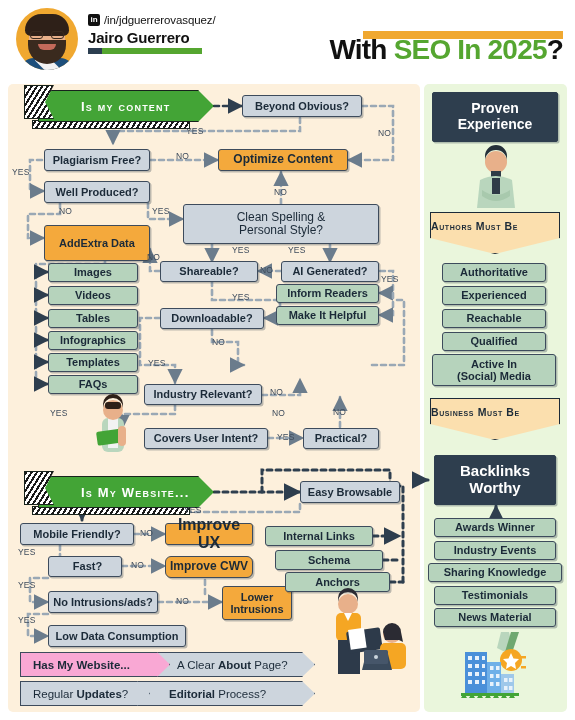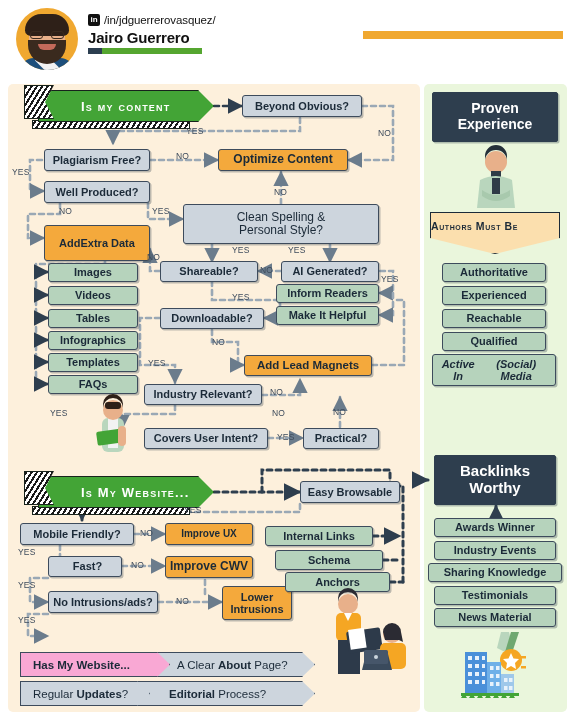--- a/index.html
+++ b/index.html
@@ -127,20 +127,21 @@
         </div>
     </div>
     <div class="li-row">
       <span class="li-badge">in</span>
       <span class="li-handle">/in/jdguerrerovasquez/</span>
     </div>
     <div class="author-name">Jairo Guerrero</div>
     <div class="name-bar"></div>
 
     <div class="title1-hl"></div>
+    <div class="title2"><span>With </span><span class="g">SEO In 2025</span><span>?</span></div>
   </div>
 
   <div class="cream-panel"></div>
   <div class="green-panel"></div>
 
   <svg class="wires">
     <defs>
       <marker id="ah" markerWidth="7" markerHeight="7" refX="5.5" refY="3" orient="auto">
         <path d="M0,0 L6,3 L0,6 Z" fill="#6b7c8c"></path>
       </marker>
@@ -262,21 +263,20 @@
   <div class="bx gray" style="left:160px; top:261px; width:98px; height:21px;">Shareable?</div>
 
   <div class="bx gray" style="left:281px; top:261px; width:98px; height:21px;">AI Generated?</div>
 
   <div class="bx mint" style="left:276px; top:284px; width:103px; height:19px;">Inform Readers</div>
 
   <div class="bx mint" style="left:276px; top:306px; width:103px; height:19px;">Make It Helpful</div>
 
   <div class="bx gray" style="left:160px; top:308px; width:104px; height:21px;">Downloadable?</div>
 
-  <div class="bx orange" style="left:244px; top:355px; width:128px; height:21px; font-size:11.5px;">Add Lead Magnets</div>
 
   <div class="bx gray" style="left:144px; top:384px; width:118px; height:21px;">Industry Relevant?</div>
 
   <div class="bx gray" style="left:144px; top:428px; width:124px; height:21px;">Covers User Intent?</div>
 
   <div class="bx gray" style="left:303px; top:428px; width:76px; height:21px;">Practical?</div>
 
   <div>
     <div class="bx mint" style="left:48px; top:263px; width:90px; height:19px;">Images</div>
     <div class="bx mint" style="left:48px; top:286px; width:90px; height:19px;">Videos</div>
@@ -291,33 +291,34 @@
     <div class="body">
         <span class="lbl">Is My Website...</span>
       </div>
     <div class="fold"></div>
   </div>
 
   <div class="bx gray" style="left:300px; top:481px; width:100px; height:22px;">Easy Browsable</div>
 
   <div class="bx gray" style="left:20px; top:523px; width:114px; height:22px;">Mobile Friendly?</div>
 
-  <div class="bx orange" style="left:165px; top:523px; width:88px; height:22px; font-size:10px;">Improve UX</div>
+  <div class="bx orange" style="left:165px; top:523px; width:88px; height:22px; font-size:16px;">Improve UX</div>
 
   <div class="bx gray" style="left:48px; top:556px; width:74px; height:21px;padding-left:8px;">Fast?</div>
 
-  <div class="bx orange" style="left:165px; top:556px; width:88px; height:22px; font-size:12px;">Improve CWV</div>
+  <div class="bx orange" style="left:165px; top:556px; width:88px; height:22px; font-size:12px;border-radius:6px;">Improve CWV</div>
 
   <div class="bx gray" style="left:48px; top:591px; width:110px; height:22px;">No Intrusions/ads?</div>
 
   <div class="bx orange" style="left:222px; top:586px; width:70px; height:34px; flex-direction:column; font-size:11px;">
     <span>Lower</span>
     <span>Intrusions</span>
   </div>
 
+  <div class="bx gray" style="left:48px; top:625px; width:138px; height:22px;">Low Data Consumption</div>
 
   <div>
     <div class="bx mint" style="left:265px; top:526px; width:108px; height:20px;">Internal Links</div>
     <div class="bx mint" style="left:275px; top:550px; width:108px; height:20px;">Schema</div>
     <div class="bx mint" style="left:285px; top:572px; width:105px; height:20px;">Anchors</div>
   </div>
 
   <div>
     <div class="lbl-y" style="left:186px; top:126px;">YES</div>
     <div class="lbl-y" style="left:176px; top:151px;">NO</div>
@@ -412,26 +413,29 @@
 
   <div class="pennant" style="left:430px; top:212px; width:130px; height:42px;">
     <span>Authors Must Be</span>
   </div>
 
   <div>
     <div class="bx mint" style="left:442px; top:263px; width:104px; height:19px;">Authoritative</div>
     <div class="bx mint" style="left:442px; top:286px; width:104px; height:19px;">Experienced</div>
     <div class="bx mint" style="left:442px; top:309px; width:104px; height:19px;">Reachable</div>
     <div class="bx mint" style="left:442px; top:332px; width:104px; height:19px;">Qualified</div>
-    <div class="bx mint" style="left:432px; top:354px; width:124px; height:32px; flex-direction:row;font-style:italic;">
+    <div class="bx mint" style="left:432px; top:354px; width:124px; height:32px; flex-direction:column;">
       <span>Active In</span>
       <span>(Social) Media</span>
     </div>
   </div>
 
+  <div class="pennant" style="left:430px; top:398px; width:130px; height:42px;">
+    <span>Business Must Be</span>
+  </div>
 
   <div class="bx dark" style="left:434px; top:455px; width:122px; height:50px; flex-direction:column; font-size:15px; border-radius:2px;">
     <span>Backlinks</span>
     <span>Worthy</span>
   </div>
 
   <div>
     <div class="bx mint" style="left:434px; top:518px; width:122px; height:19px;">Awards Winner</div>
     <div class="bx mint" style="left:434px; top:541px; width:122px; height:19px;">Industry Events</div>
     <div class="bx mint" style="left:428px; top:563px; width:134px; height:19px;">Sharing Knowledge</div>

